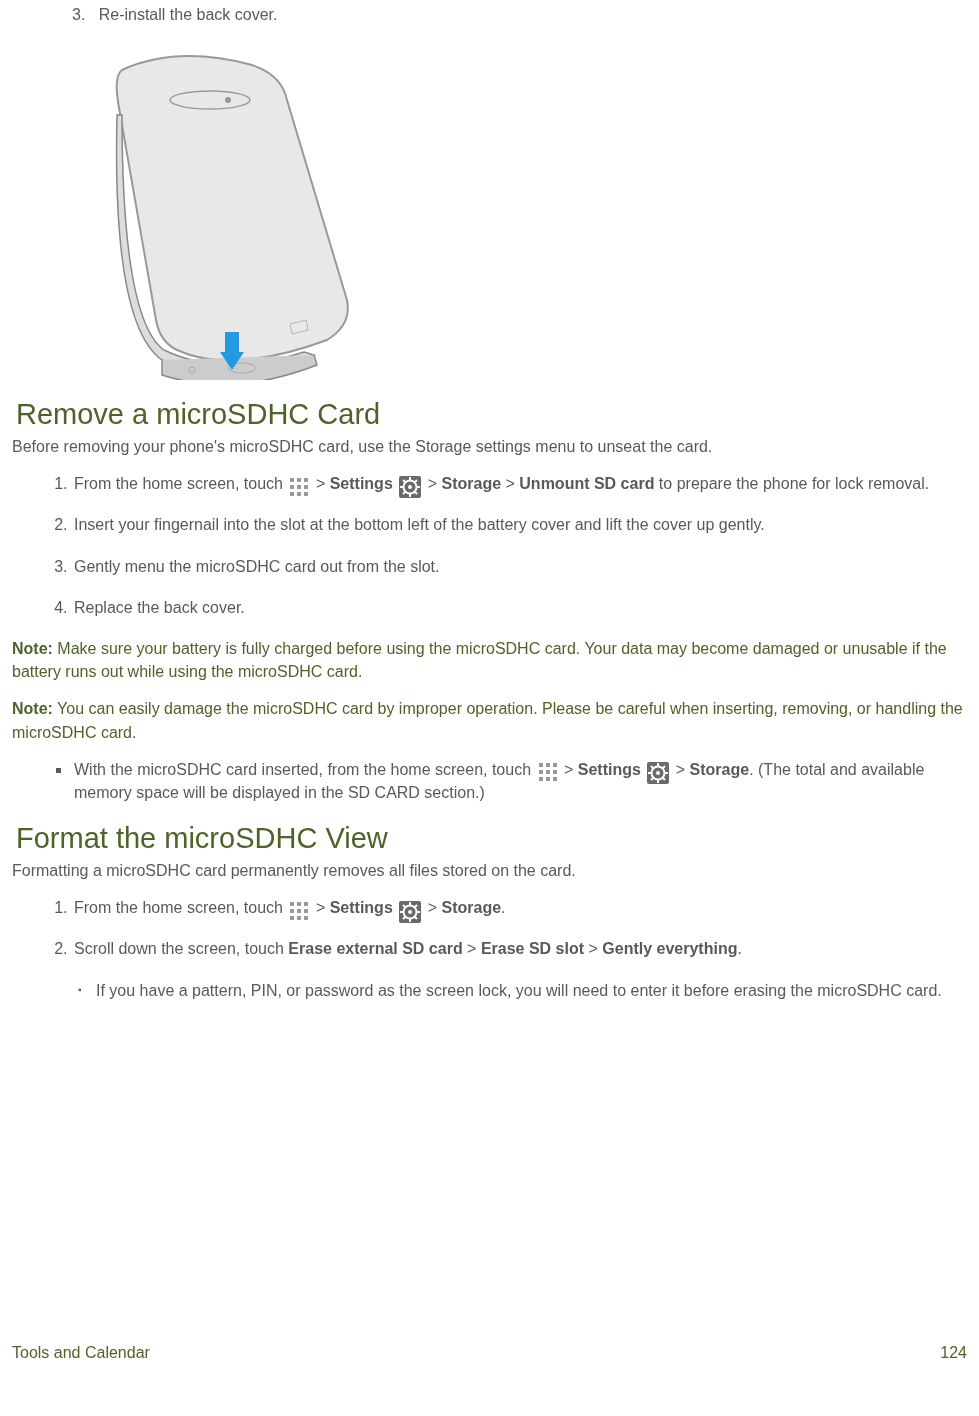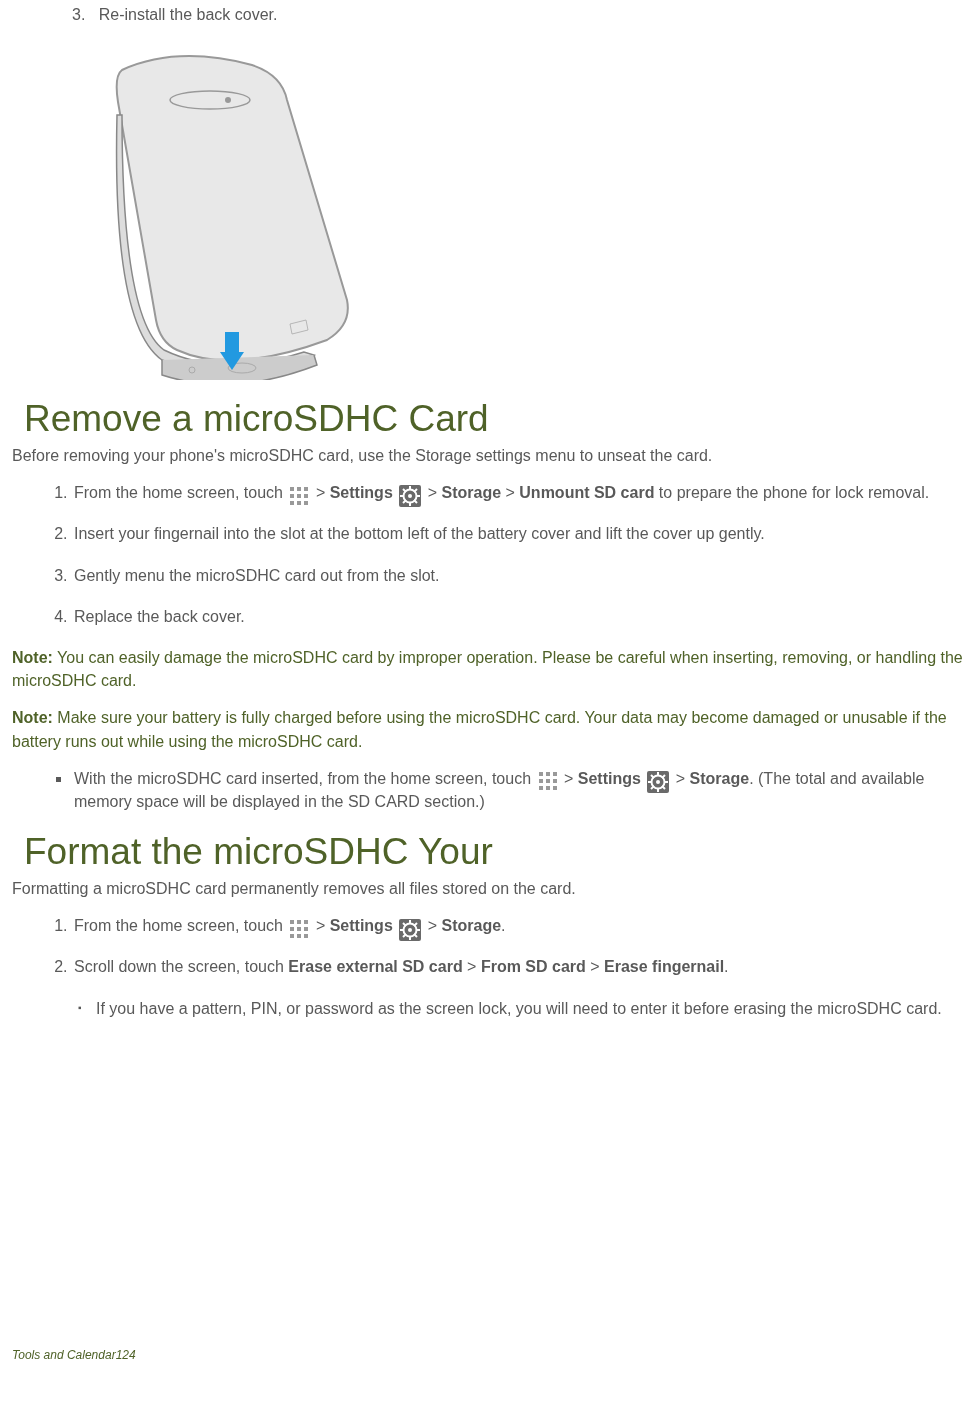--- a/index.html
+++ b/index.html
@@ -12,22 +12,22 @@
       width: 979px;
       box-sizing: border-box;
     }
     .content-wrapper {
       min-height: 1360px;
       position: relative;
     }
     h2 {
       color: #4f6228;
       font-weight: normal;
-      font-size: 37px;
-      margin: 18px 0 2px 12px;
+      font-size: 29px;
+      margin: 18px 0 2px 4px;
     }
     p {
       margin: 4px 0 14px 0;
       line-height: 1.45;
     }
     ol {
       padding-left: 60px;
       margin: 12px 0;
     }
     ol li {
@@ -59,23 +59,23 @@
       font-weight: bold;
       color: #595959;
       text-align: center;
     }
     .footer {
       position: absolute;
       bottom: 4px;
       left: 0;
       right: 0;
       display: flex;
-      color: #4f6228;
-      font-size: 12px;
-      font-style: italic;
+      justify-content: space-between;
+      color: #4f6228;
+      font-size: 16px;
     }
     .phone-image-box {
       margin: 14px 0 18px 70px;
       width: 290px;
       height: 340px;
       position: relative;
     }
     .grid-icon {
       display: inline-block;
       width: 20px;
@@ -172,24 +172,24 @@
               <line x1="4" y1="18" x2="7" y2="15"></line>
               <line x1="15" y1="7" x2="18" y2="4"></line>
             </g>
           </svg></span><span> &gt; </span><span class="strong">Storage</span><span> &gt; </span><span class="strong">Unmount SD card</span><span> to prepare the phone for lock removal.</span>
     </li>
     <li>Insert your fingernail into the slot at the bottom left of the battery cover and lift the cover up gently.</li>
     <li>Gently menu the microSDHC card out from the slot.</li>
     <li>Replace the back cover.</li>
   </ol>
   <p>
-    <span class="note-label">Note:</span><span class="note-text"> You can easily damage the microSDHC card by improper operation. Please be careful when inserting, removing, or handling the microSDHC card.</span>
+    <span class="note-label">Note:</span><span class="note-text"> Make sure your battery is fully charged before using the microSDHC card. Your data may become damaged or unusable if the battery runs out while using the microSDHC card.</span>
   </p>
   <p>
-    <span class="note-label">Note:</span><span class="note-text"> Make sure your battery is fully charged before using the microSDHC card. Your data may become damaged or unusable if the battery runs out while using the microSDHC card.</span>
+    <span class="note-label">Note:</span><span class="note-text"> You can easily damage the microSDHC card by improper operation. Please be careful when inserting, removing, or handling the microSDHC card.</span>
   </p>
 
   <ul class="square">
     <li>
       <span>With the microSDHC card inserted, from the home screen, touch </span><span class="grid-icon"><svg viewBox="0 0 20 20">
             <g fill="#999">
               <rect x="1" y="1" width="4" height="4"></rect>
               <rect x="8" y="1" width="4" height="4"></rect>
               <rect x="15" y="1" width="4" height="4"></rect>
               <rect x="1" y="8" width="4" height="4"></rect>
@@ -210,21 +210,21 @@
               <line x1="17" y1="11" x2="21" y2="11"></line>
               <line x1="4" y1="4" x2="7" y2="7"></line>
               <line x1="15" y1="15" x2="18" y2="18"></line>
               <line x1="4" y1="18" x2="7" y2="15"></line>
               <line x1="15" y1="7" x2="18" y2="4"></line>
             </g>
           </svg></span><span> &gt; </span><span class="strong">Storage</span><span>. (The total and available memory space will be displayed in the SD CARD section.)</span>
     </li>
   </ul>
 
-  <h2>Format the microSDHC Your</h2>
+  <h2>Format the microSDHC View</h2>
   <p>Formatting a microSDHC card permanently removes all files stored on the card.</p>
   <ol>
     <li>
       <span>From the home screen, touch </span><span class="grid-icon"><svg viewBox="0 0 20 20">
             <g fill="#999">
               <rect x="1" y="1" width="4" height="4"></rect>
               <rect x="8" y="1" width="4" height="4"></rect>
               <rect x="15" y="1" width="4" height="4"></rect>
               <rect x="1" y="8" width="4" height="4"></rect>
               <rect x="8" y="8" width="4" height="4"></rect>
@@ -243,21 +243,21 @@
               <line x1="1" y1="11" x2="5" y2="11"></line>
               <line x1="17" y1="11" x2="21" y2="11"></line>
               <line x1="4" y1="4" x2="7" y2="7"></line>
               <line x1="15" y1="15" x2="18" y2="18"></line>
               <line x1="4" y1="18" x2="7" y2="15"></line>
               <line x1="15" y1="7" x2="18" y2="4"></line>
             </g>
           </svg></span><span> &gt; </span><span class="strong">Storage</span><span>.</span>
     </li>
     <li>
-      <span>Scroll down the screen, touch </span><span class="strong">Erase external SD card</span><span> &gt; </span><span class="strong">From SD card</span><span> &gt; </span><span class="strong">Erase fingernail</span><span>.</span>
+      <span>Scroll down the screen, touch </span><span class="strong">Erase external SD card</span><span> &gt; </span><span class="strong">Erase SD slot</span><span> &gt; </span><span class="strong">Gently everything</span><span>.</span>
     </li>
   </ol>
   <ul class="sub-bullet">
     <li>If you have a pattern, PIN, or password as the screen lock, you will need to enter it before erasing the microSDHC card.</li>
   </ul>
 
   <div class="footer">
     <span>Tools and Calendar</span>
     <span>124</span>
   </div>

